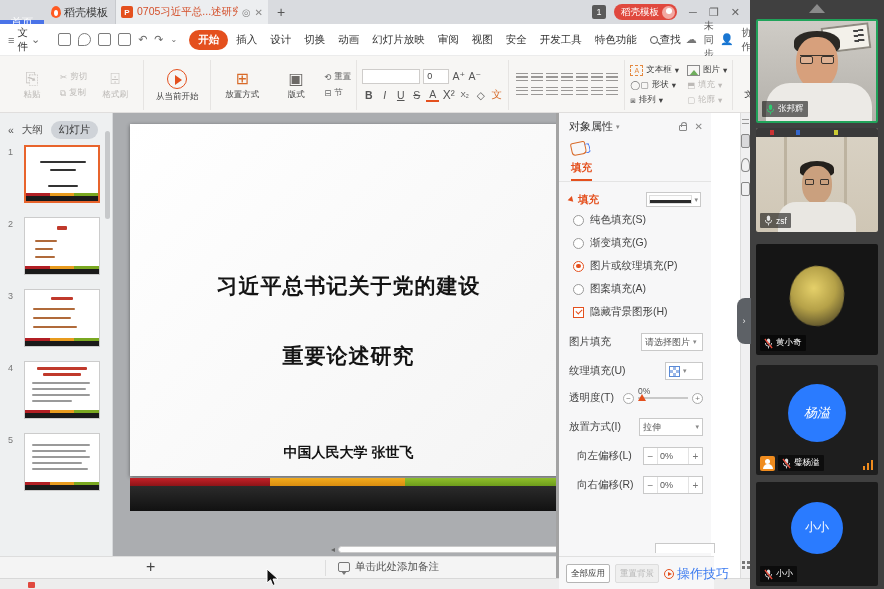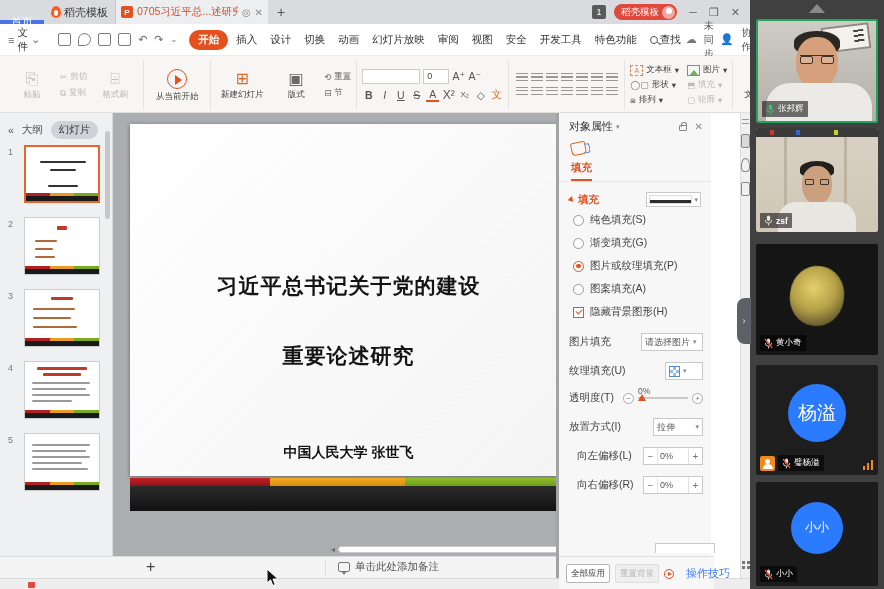--- a/index.html
+++ b/index.html
@@ -146,21 +146,21 @@
   .sthumb { position:absolute; left:0; top:-3px; width:0; height:0; border-left:4px solid transparent; border-right:4px solid transparent; border-bottom:7px solid #e4501e; }
   .sval { position:absolute; left:14px; top:-11px; font-size:8.5px; color:#555; }
   .stepper { margin-left:auto; width:60px; height:18px; background:#fff; border:1px solid #c9c9c9; display:flex; align-items:center; font-size:9px; color:#555; }
   .stepper .pm { width:13px; text-align:center; color:#777; font-size:10px; }
   .stepper .val { flex:1; text-align:left; padding-left:2px; border-left:1px solid #e3e3e3; border-right:1px solid #e3e3e3; height:100%; display:flex; align-items:center; }
   .p-partial { position:absolute; left:96px; top:430px; width:60px; height:10px; background:#fff; border:1px solid #c9c9c9; border-bottom:none; }
   .p-bottom { position:absolute; left:0; top:443px; width:155px; height:34px; background:#f7f7f8; border-top:1px solid #e0e0e0; display:flex; align-items:center; gap:5px; padding:0 16px 0 7px; }
   .pbtn { height:19px; font-size:8.5px; display:flex; align-items:center; justify-content:center; padding:0 4px; white-space:nowrap; }
   .pbtn.apply { background:#fff; border:1px solid #b5b5b5; border-radius:2px; color:#333; }
   .pbtn.disabled { background:#efefef; border:1px solid #ddd; border-radius:2px; color:#b8b8b8; }
-  .tips { display:flex; align-items:center; gap:12px; color:#3a7af0; font-size:11px; white-space:nowrap; }
+  .tips { display:flex; align-items:center; gap:3px; color:#3a7af0; font-size:13px; white-space:nowrap; }
   .tipplay { width:10px; height:10px; border:1.2px solid #e4501e; border-radius:50%; position:relative; flex:none; }
   .tipplay::after { content:""; position:absolute; left:3px; top:2px; border-left:4px solid #e4501e; border-top:2.5px solid transparent; border-bottom:2.5px solid transparent; }
 
   
   .rail { position:absolute; left:740px; top:113px; width:10px; height:465px; background:#f0f0f1; border-left:1px solid #ddd; }
   .rail .handle { margin:6px auto; width:7px; height:5px; border-top:1.3px solid #999; border-bottom:1.3px solid #999; }
   .rail-ico { width:9px; height:14px; margin:10px auto; border:1.1px solid #888; border-radius:2px; }
   .rail-ico.active { background:#d9d9db; }
   .rail-grid { position:absolute; left:1px; top:448px; width:8px; height:8px; background:
      linear-gradient(#777,#777) 0 0/3px 3px no-repeat, linear-gradient(#777,#777) 5px 0/3px 3px no-repeat,
@@ -193,21 +193,21 @@
   .scene2 .top i { position:absolute; top:2px; width:4px; height:5px; }
   .scene2 .door1 { position:absolute; left:28px; top:9px; width:3px; height:95px; background:#bdb3a0; }
   .scene2 .door2 { position:absolute; left:88px; top:9px; width:3px; height:95px; background:#bdb3a0; }
   .head2 { position:absolute; left:46px; top:38px; width:30px; height:38px; background:#caa07e; border-radius:46% 46% 48% 48%; }
   .hair2 { position:absolute; left:44px; top:33px; width:34px; height:16px; background:#23201c; border-radius:50% 50% 30% 30%; }
   .glasses2 { position:absolute; left:49px; top:51px; width:24px; height:6px; display:flex; justify-content:space-between; }
   .glasses2 i { width:9px; height:6px; border:1.2px solid #3a342e; border-radius:1px; }
   .body2 { position:absolute; left:22px; top:74px; width:78px; height:32px; background:#e9e7e2; border-radius:18px 18px 0 0; }
   .blob { position:absolute; left:34px; top:22px; width:54px; height:60px; border-radius:48%; background:radial-gradient(circle at 42% 38%, #e5d06a 0%, #b5a148 45%, #6d6130 75%, #35301d 100%); filter:blur(.6px); transform:rotate(8deg); }
   .bluecirc { position:absolute; left:50%; top:44%; transform:translate(-50%,-50%); background:#2a7bff; border-radius:50%; color:#fff; display:flex; align-items:center; justify-content:center; }
-  .bc-lg { width:58px; height:58px; font-size:19px; }
+  .bc-lg { width:58px; height:58px; font-size:13px;font-style:italic; }
   .bc-sm { width:52px; height:52px; font-size:12px; }
 
   
   .cursor { position:absolute; left:266px; top:568px; z-index:50; }
 </style>
 </head>
 <body>
 
 <div id="screen">
   <div id="app">
@@ -309,21 +309,21 @@
       </div>
       <div class="rgroup">
         <div class="bigbtn" style="width:56px;">
           <span class="playcirc"></span>
           <span>从当前开始</span>
         </div>
       </div>
       <div class="rgroup">
         <div class="bigbtn" style="width:52px;">
           <span class="bico" style="color:#d86a28;">⊞</span>
-          <span>新建幻灯片</span>
+          <span>放置方式</span>
         </div>
         <div class="bigbtn">
           <span class="bico">▣</span>
           <span>版式</span>
         </div>
         <div class="smallcol">
           <span class="smallrow">
               <span>⟲</span>
               <span>重置</span>
             </span>
@@ -601,21 +601,21 @@
           <span class="scirc">−</span>
           <span class="strack">
             <span class="sval" style="left:0; ">0%</span>
             <span class="sthumb"></span>
           </span>
           <span class="scirc">+</span>
         </span>
       </div>
       <div class="p-row">
         <span class="rl">放置方式(I)</span>
-        <span class="dropdown" style="width:50px;">
+        <span class="dropdown" style="width:64px;">
           <span>拉伸</span>
           <span class="dd" style="margin-left:auto;">▾</span>
         </span>
       </div>
       <div class="p-row">
         <span class="rl ind">向左偏移(L)</span>
         <span class="stepper">
           <span class="pm">−</span>
           <span class="val">0%</span>
           <span class="pm">+</span>
@@ -668,21 +668,21 @@
       <div class="vlabel">
         <svg width="9" height="11" viewBox="0 0 10 12">
             <rect x="3.2" y="0.5" width="3.6" height="6" rx="1.8" fill="#2ecc71"></rect>
             <path d="M1.5 5.5a3.5 3.5 0 0 0 7 0" fill="none" stroke="#2ecc71" stroke-width="1"></path>
             <line x1="5" y1="9" x2="5" y2="11.5" stroke="#2ecc71" stroke-width="1"></line>
           </svg>
         <span>张邦辉</span>
       </div>
     </div>
 
-    <div class="vtile" style="height:104px;font-weight:bold;">
+    <div class="vtile" style="height:104px;">
       <div class="scene2">
         <span class="top">
             <i style="left:14px; background:#c33;"></i>
             <i style="left:40px; background:#36c;"></i>
             <i style="left:78px; background:#cc3;"></i>
           </span>
         <span class="door1"></span>
           <span class="door2"></span>
         <span class="hair2"></span>
           <span class="head2"></span>

